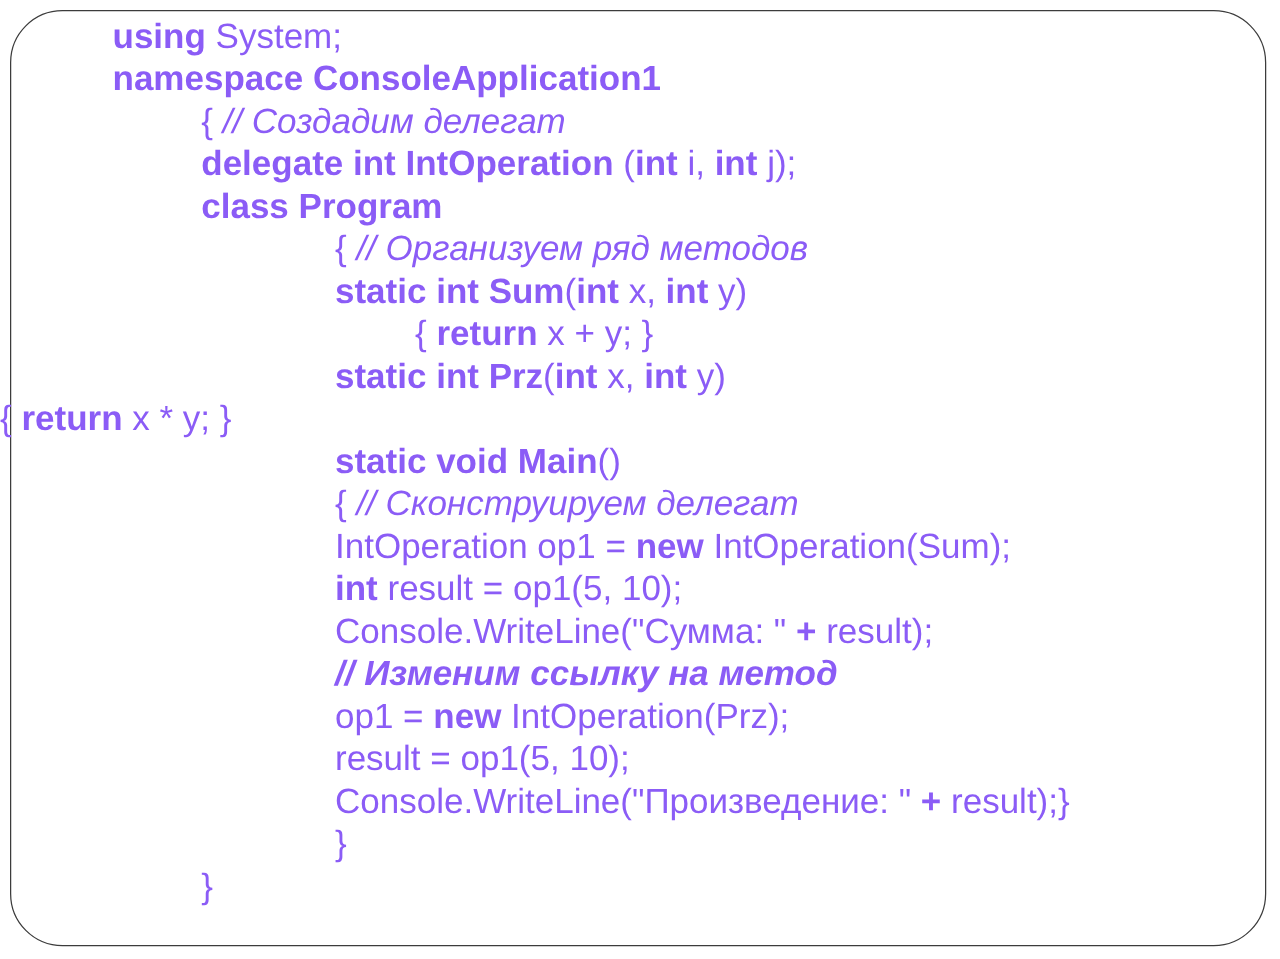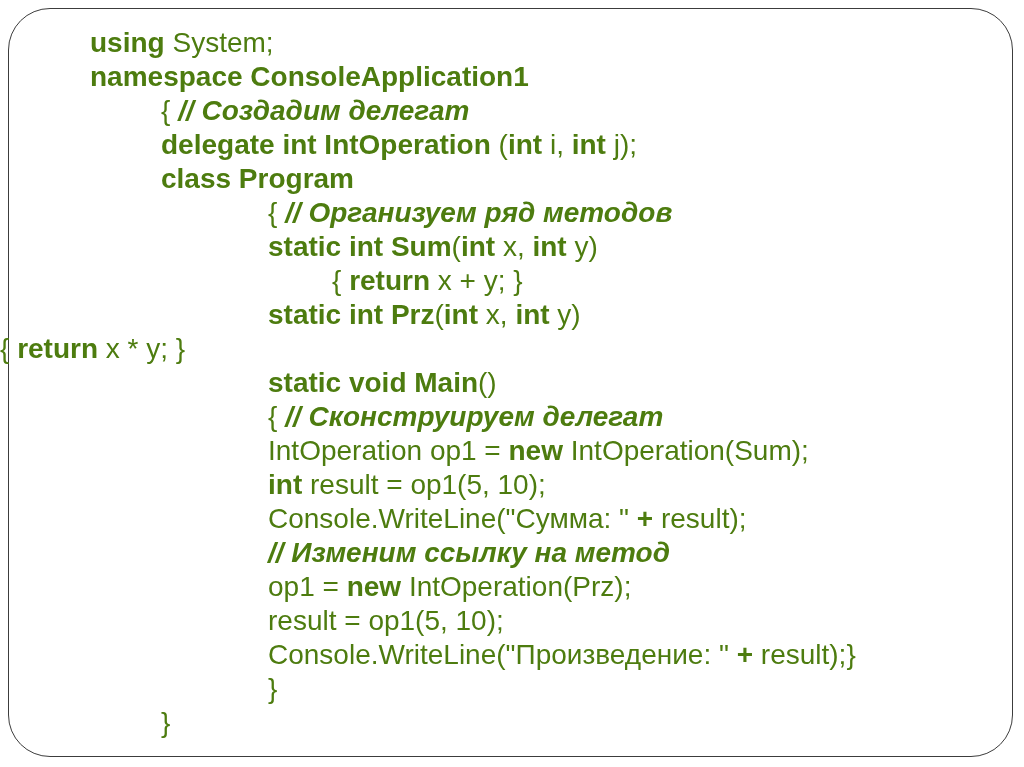--- a/index.html
+++ b/index.html
@@ -20,37 +20,37 @@
     top: 8px;
     left: 8px;
     width: 1005px;
     height: 749px;
     border: 1px solid #3c3c3c;
     border-radius: 42px;
     box-sizing: border-box;
   }
   .code-block {
     position: absolute;
-    top: 26px;
+    top: 12px;
     left: 0;
     width: 1024px;
-    color: #4d7c0f;
+    color: #8b5cf6;
     font-size: 28px;
     line-height: 34px;
     white-space: pre;
   }
   .code-line { height: 34px; }
   .ind0 { margin-left: 90px; }
   .ind1 { margin-left: 161px; }
   .ind2 { margin-left: 268px; }
   .ind3 { margin-left: 332px; }
   .ind4 { }
   .seg-r  { font-weight: 400; font-style: normal; }
   .seg-b  { font-weight: 700; font-style: normal; }
-  .seg-i  { font-weight: 700; font-style: italic; margin-top: 16px; }
+  .seg-i  { font-weight: 400; font-style: italic; margin-top: 16px; }
   .seg-bi { font-weight: 700; font-style: italic; }
 </style>
 </head>
 <body>
 
 <div class="viewport">
   <div class="slide-frame"></div>
   <div class="code-block"><div class="code-line ind0"><span class="seg-b">using</span><span class="seg-r"> System;</span></div><div class="code-line ind0"><span class="seg-b">namespace ConsoleApplication1</span></div><div class="code-line ind1"><span class="seg-r">{ </span><span class="seg-i">// Создадим делегат</span></div><div class="code-line ind1"><span class="seg-b">delegate int IntOperation </span><span class="seg-r">(</span><span class="seg-b">int</span><span class="seg-r"> i, </span><span class="seg-b">int</span><span class="seg-r"> j);</span></div><div class="code-line ind1"><span class="seg-b">class Program</span></div><div class="code-line ind2"><span class="seg-r">{ </span><span class="seg-i">// Организуем ряд методов</span></div><div class="code-line ind2"><span class="seg-b">static int Sum</span><span class="seg-r">(</span><span class="seg-b">int</span><span class="seg-r"> x, </span><span class="seg-b">int</span><span class="seg-r"> y)</span></div><div class="code-line ind3"><span class="seg-r">{ </span><span class="seg-b">return</span><span class="seg-r"> x + y; }</span></div><div class="code-line ind2"><span class="seg-b">static int Prz</span><span class="seg-r">(</span><span class="seg-b">int</span><span class="seg-r"> x, </span><span class="seg-b">int</span><span class="seg-r"> y)</span></div><div class="code-line ind4"><span class="seg-r">{ </span><span class="seg-b">return</span><span class="seg-r"> x * y; }</span></div><div class="code-line ind2"><span class="seg-b">static void Main</span><span class="seg-r">()</span></div><div class="code-line ind2"><span class="seg-r">{ </span><span class="seg-i">// Сконструируем делегат</span></div><div class="code-line ind2"><span class="seg-r">IntOperation op1 = </span><span class="seg-b">new</span><span class="seg-r"> IntOperation(Sum);</span></div><div class="code-line ind2"><span class="seg-b">int</span><span class="seg-r"> result = op1(5, 10);</span></div><div class="code-line ind2"><span class="seg-r">Console.WriteLine("Сумма: " </span><span class="seg-b">+</span><span class="seg-r"> result);</span></div><div class="code-line ind2"><span class="seg-bi">// Изменим ссылку на метод</span></div><div class="code-line ind2"><span class="seg-r">op1 = </span><span class="seg-b">new</span><span class="seg-r"> IntOperation(Prz);</span></div><div class="code-line ind2"><span class="seg-r">result = op1(5, 10);</span></div><div class="code-line ind2"><span class="seg-r">Console.WriteLine("Произведение: " </span><span class="seg-b">+</span><span class="seg-r"> result);}</span></div><div class="code-line ind2"><span class="seg-r">}</span></div><div class="code-line ind1"><span class="seg-r">}</span></div></div>
 </div>
 

